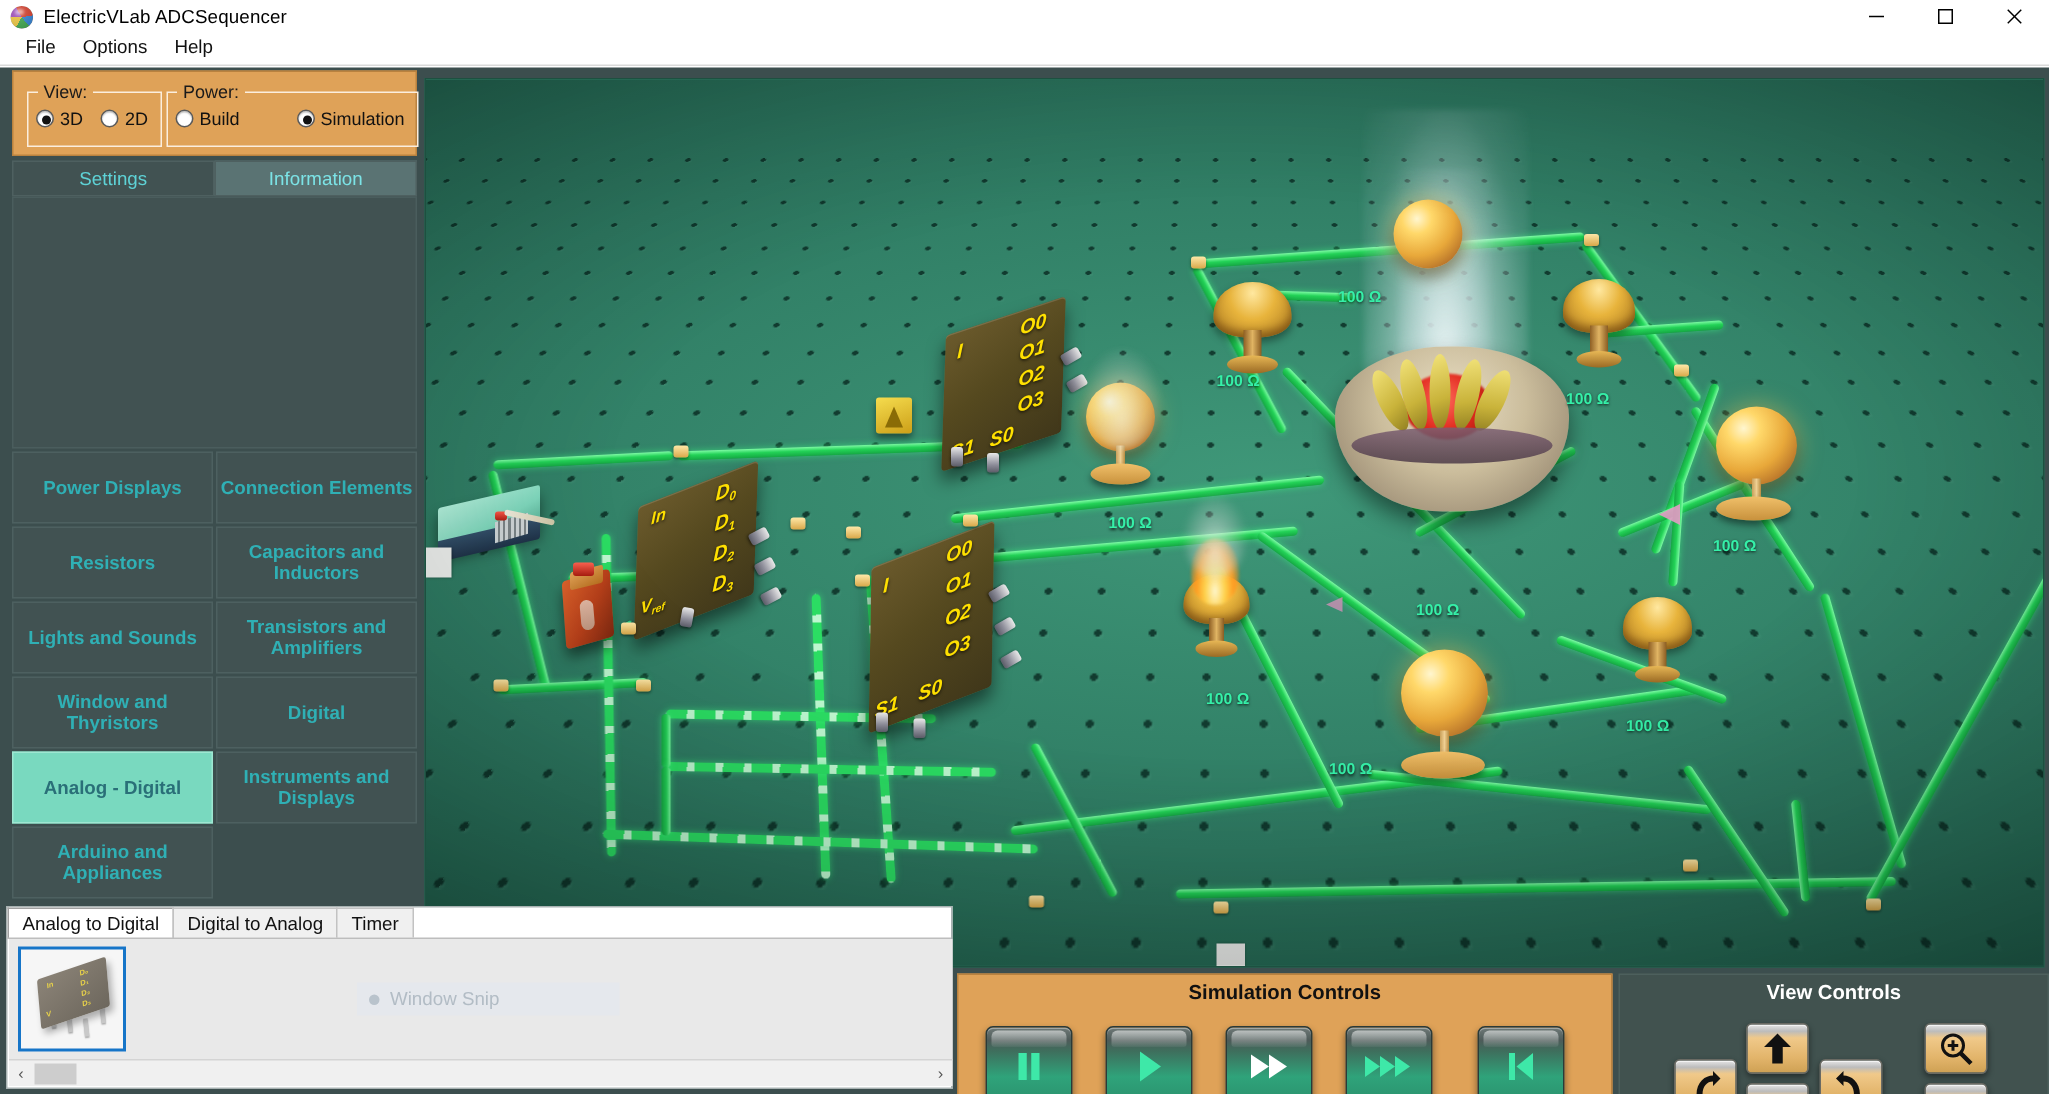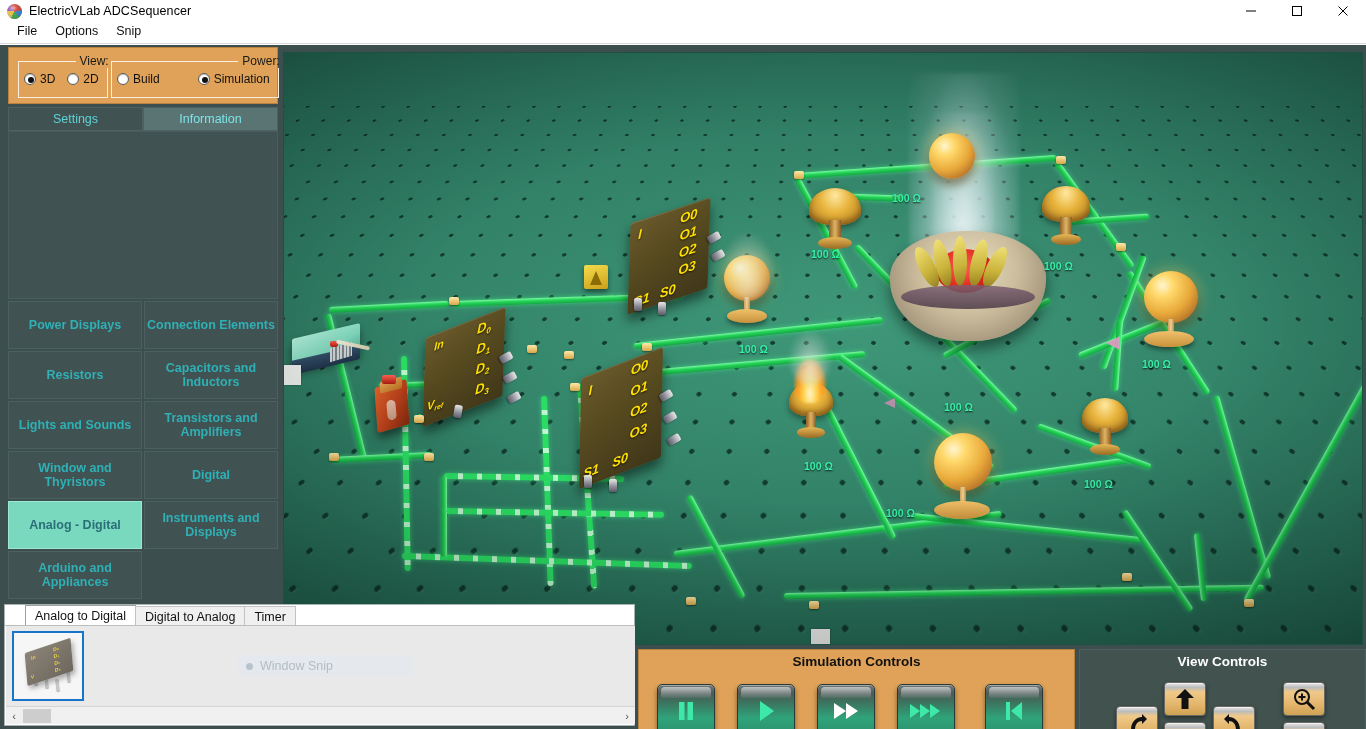--- a/index.html
+++ b/index.html
@@ -61,21 +61,21 @@
     position:absolute; left:0; top:45px; width:1366px; height:684px;
     background:#3c4e4e;
   }
 
   
   .leftpanel{
     position:absolute; left:4px; top:0px; width:278px; height:557px;
   }
   .modebox{
     position:absolute; left:4px; top:2px; width:270px; height:57px;
-    background:#dfa258; border:1px solid #b9823f;text-align:right;
+    background:#dfa258; border:1px solid #b9823f;
   }
   fieldset.grp{
     position:absolute; border:1px solid #fbeede; padding:0; margin:0;
   }
   fieldset.grp legend{
     font-size:12px; color:#1a1a1a; padding:0 4px; margin-left:6px;
   }
   #grp-view{ left:9px; top:6px; width:85px; height:44px; }
   #grp-mode{ left:102px; top:6px; width:161px; height:44px; }
   .radio-row{ display:flex; align-items:center; height:22px; padding-left:5px; gap:4px;}
@@ -261,22 +261,22 @@
     position:absolute; width:17px; height:20px; background:#eef0ee;
     box-shadow:0 0 2px rgba(0,0,0,.35);
   }
 
   
   .tray{
     position:absolute; left:4px; top:559px; width:631px; height:122px;
     background:#ffffff; border:1px solid #a8b2b2;
   }
   .traytabs{
-    position:absolute; left:0; top:0; height:21px; display:flex; align-items:flex-end;
-    padding-left:20px;
+    position:absolute; left:0; top:0; height:21px; display:flex; 
+    padding-left:0;
   }
   .ttab{
     height:20px; padding:0 9px; display:flex; align-items:center;
     font-size:12.5px; color:#111; background:#f0f0f0;
     border:1px solid #c2c2c2; border-bottom:none; white-space:nowrap;
     margin-right:-1px;
   }
   .ttab.active{ background:#ffffff; border-color:#a0a0a0; height:21px; font-weight:normal; }
   .trayline{
     position:absolute; left:0; top:20px; width:100%; height:1px; background:#bdbdbd;
@@ -394,21 +394,21 @@
             <line x1="1.5" y1="1.5" x2="10.5" y2="10.5" stroke="#000" stroke-width="1"></line>
             <line x1="10.5" y1="1.5" x2="1.5" y2="10.5" stroke="#000" stroke-width="1"></line>
           </svg>
       </div>
     </div>
   </div>
 
   <div class="menubar">
     <div class="menuitem">File</div>
     <div class="menuitem">Options</div>
-    <div class="menuitem">Snip</div>
+    <div class="menuitem">Help</div>
   </div>
 
   <div class="body-area">
 
     <div class="leftpanel">
 
       <div class="modebox">
         <fieldset class="grp" id="grp-view">
           <legend>View:</legend>
           <div class="radio-row">

